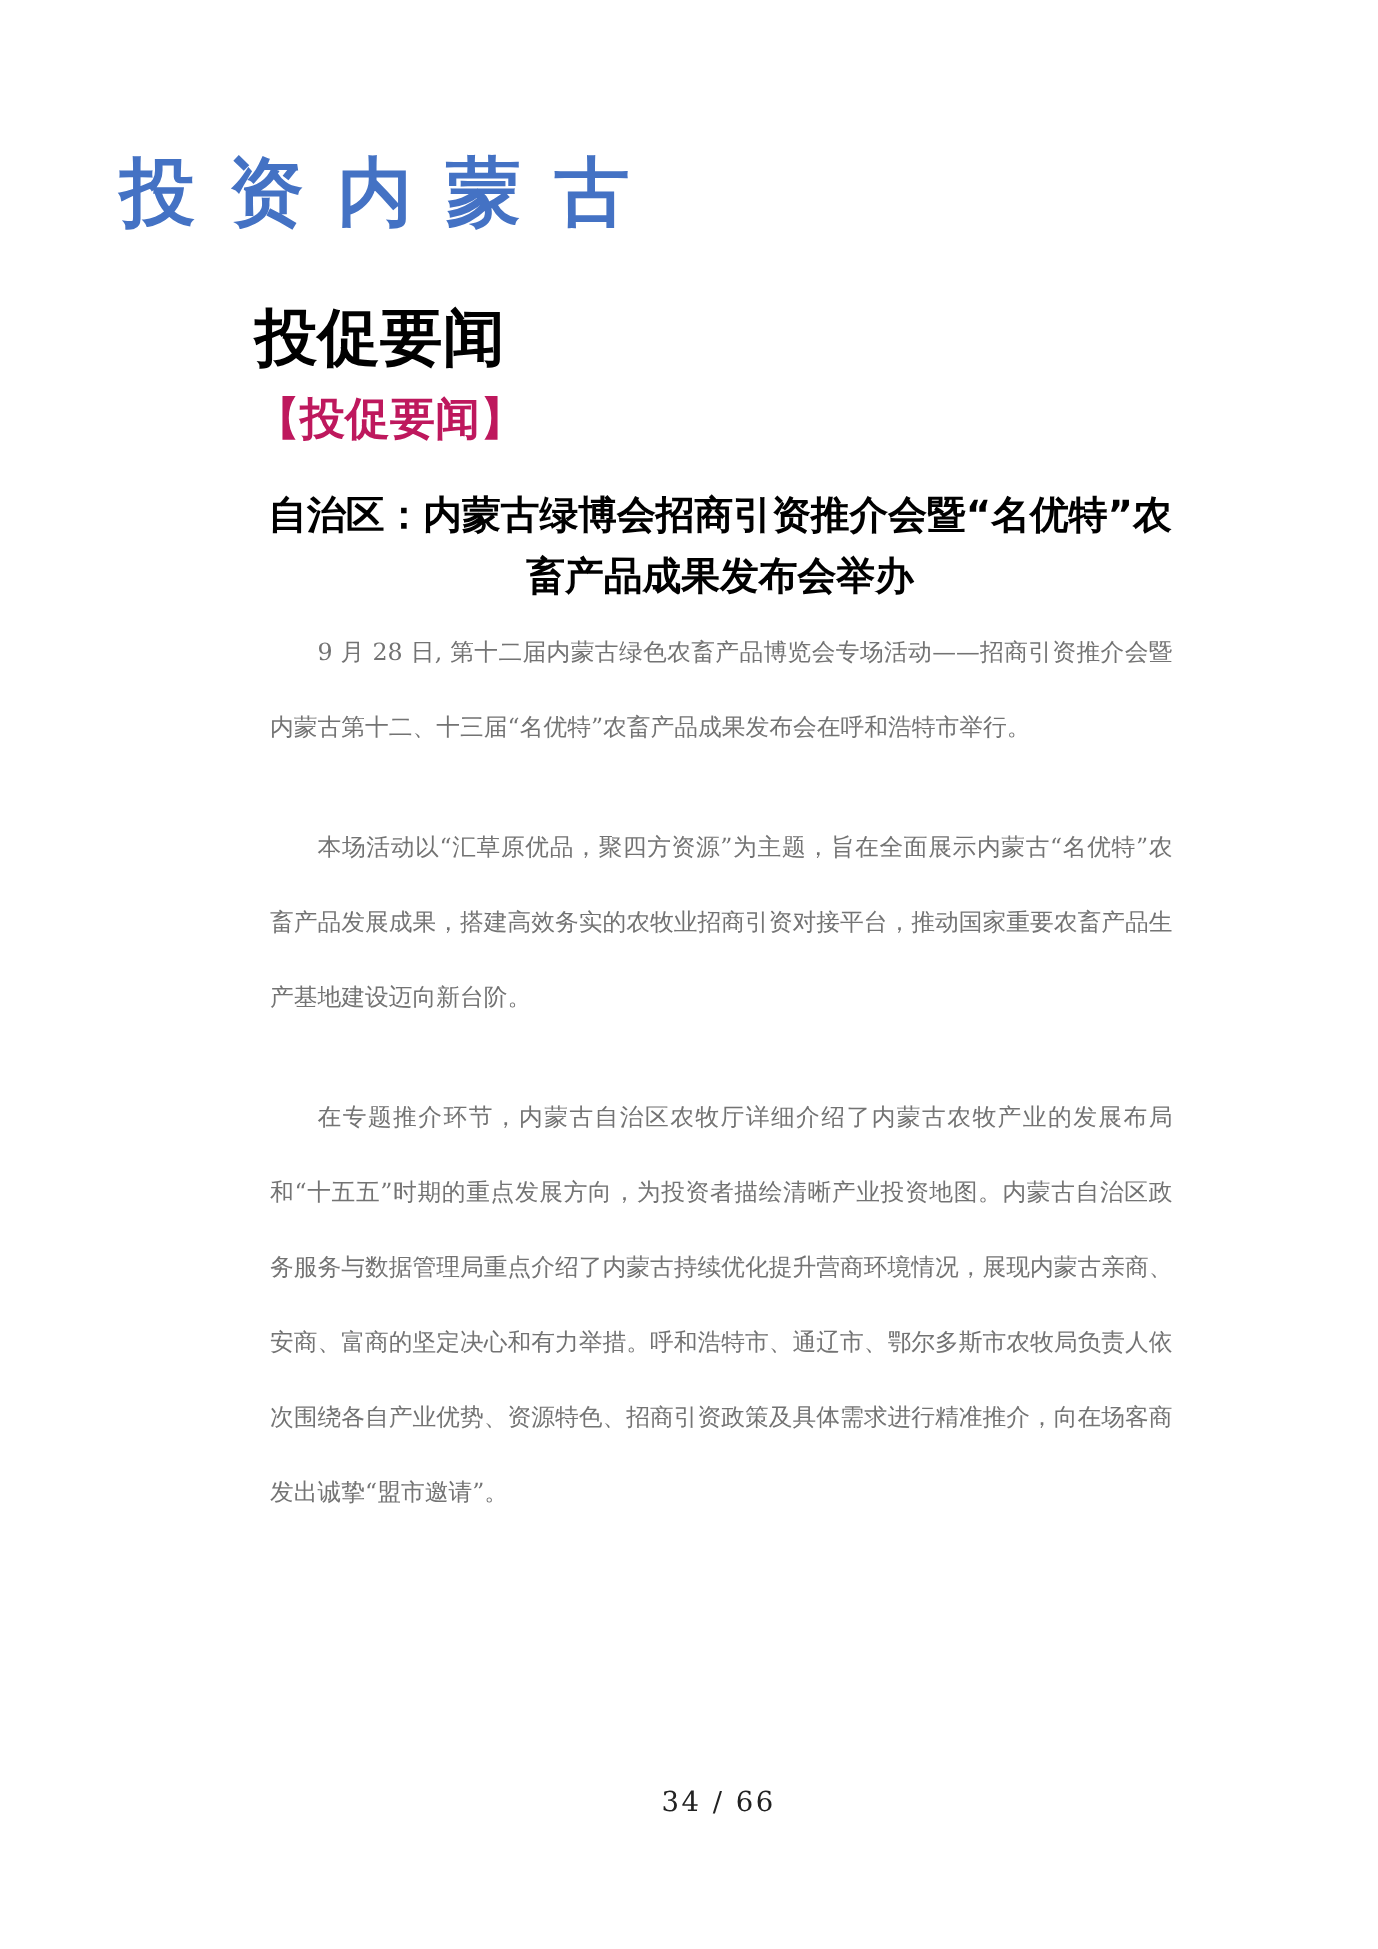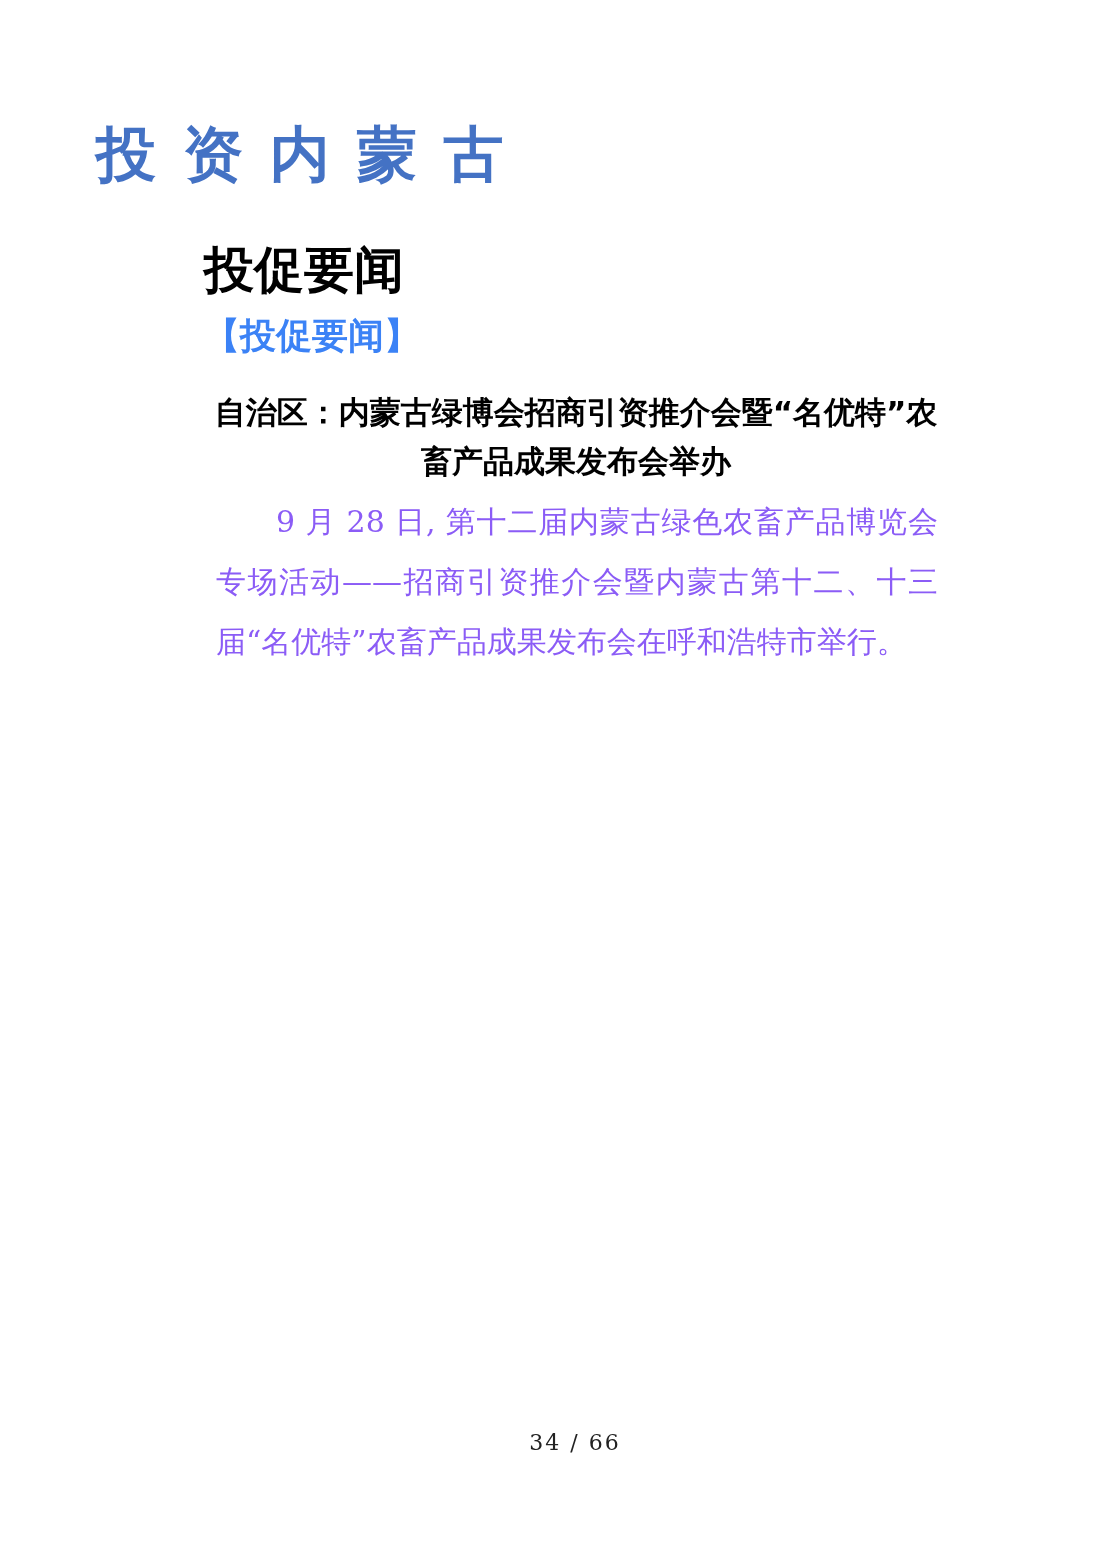--- a/index.html
+++ b/index.html
@@ -41,21 +41,21 @@
   }
 
   .category-label {
     position: absolute;
     left: 168px;
     top: 278px;
     font-family: "DejaVu Serif", serif;
     font-weight: bold;
     font-size: 36px;
     line-height: 1.2;
-    color: #3b82f6;
+    color: #be185d;
   }
 
   .headline {
     position: absolute;
     left: 166px;
     top: 352px;
     width: 772px;
     font-family: "DejaVu Sans", sans-serif;
     font-weight: bold;
     font-size: 31px;
@@ -63,24 +63,24 @@
     text-align: center;
     color: #000000;
   }
 
   .article-body {
     position: absolute;
     left: 168px;
     top: 444px;
     width: 770px;
     font-family: "DejaVu Serif", serif;
-    font-size: 30px;
+    font-size: 19px;
     line-height: 60px;
     text-align: justify;
-    color: #8b5cf6;
+    color: #737373;
   }
 
   .article-body p {
     text-indent: 2em;
     margin: 0 0 12px 0;
   }
 
   .page-footer {
     position: absolute;
     left: 0;
@@ -101,17 +101,19 @@
   <div class="brand">投 资 内 蒙 古</div>
 
   <h1 class="section-title">投促要闻</h1>
 
   <div class="category-label">【投促要闻】</div>
 
   <h2 class="headline">自治区：内蒙古绿博会招商引资推介会暨“名优特”农畜产品成果发布会举办</h2>
 
   <div class="article-body">
     <p>9 月 28 日, 第十二届内蒙古绿色农畜产品博览会专场活动——招商引资推介会暨内蒙古第十二、十三届“名优特”农畜产品成果发布会在呼和浩特市举行。</p>
+    <p>本场活动以“汇草原优品，聚四方资源”为主题，旨在全面展示内蒙古“名优特”农畜产品发展成果，搭建高效务实的农牧业招商引资对接平台，推动国家重要农畜产品生产基地建设迈向新台阶。</p>
+    <p>在专题推介环节，内蒙古自治区农牧厅详细介绍了内蒙古农牧产业的发展布局和“十五五”时期的重点发展方向，为投资者描绘清晰产业投资地图。内蒙古自治区政务服务与数据管理局重点介绍了内蒙古持续优化提升营商环境情况，展现内蒙古亲商、安商、富商的坚定决心和有力举措。呼和浩特市、通辽市、鄂尔多斯市农牧局负责人依次围绕各自产业优势、资源特色、招商引资政策及具体需求进行精准推介，向在场客商发出诚挚“盟市邀请”。</p>
   </div>
 
   <div class="page-footer">34 / 66</div>
 
 </div>
 
 </body></html>

